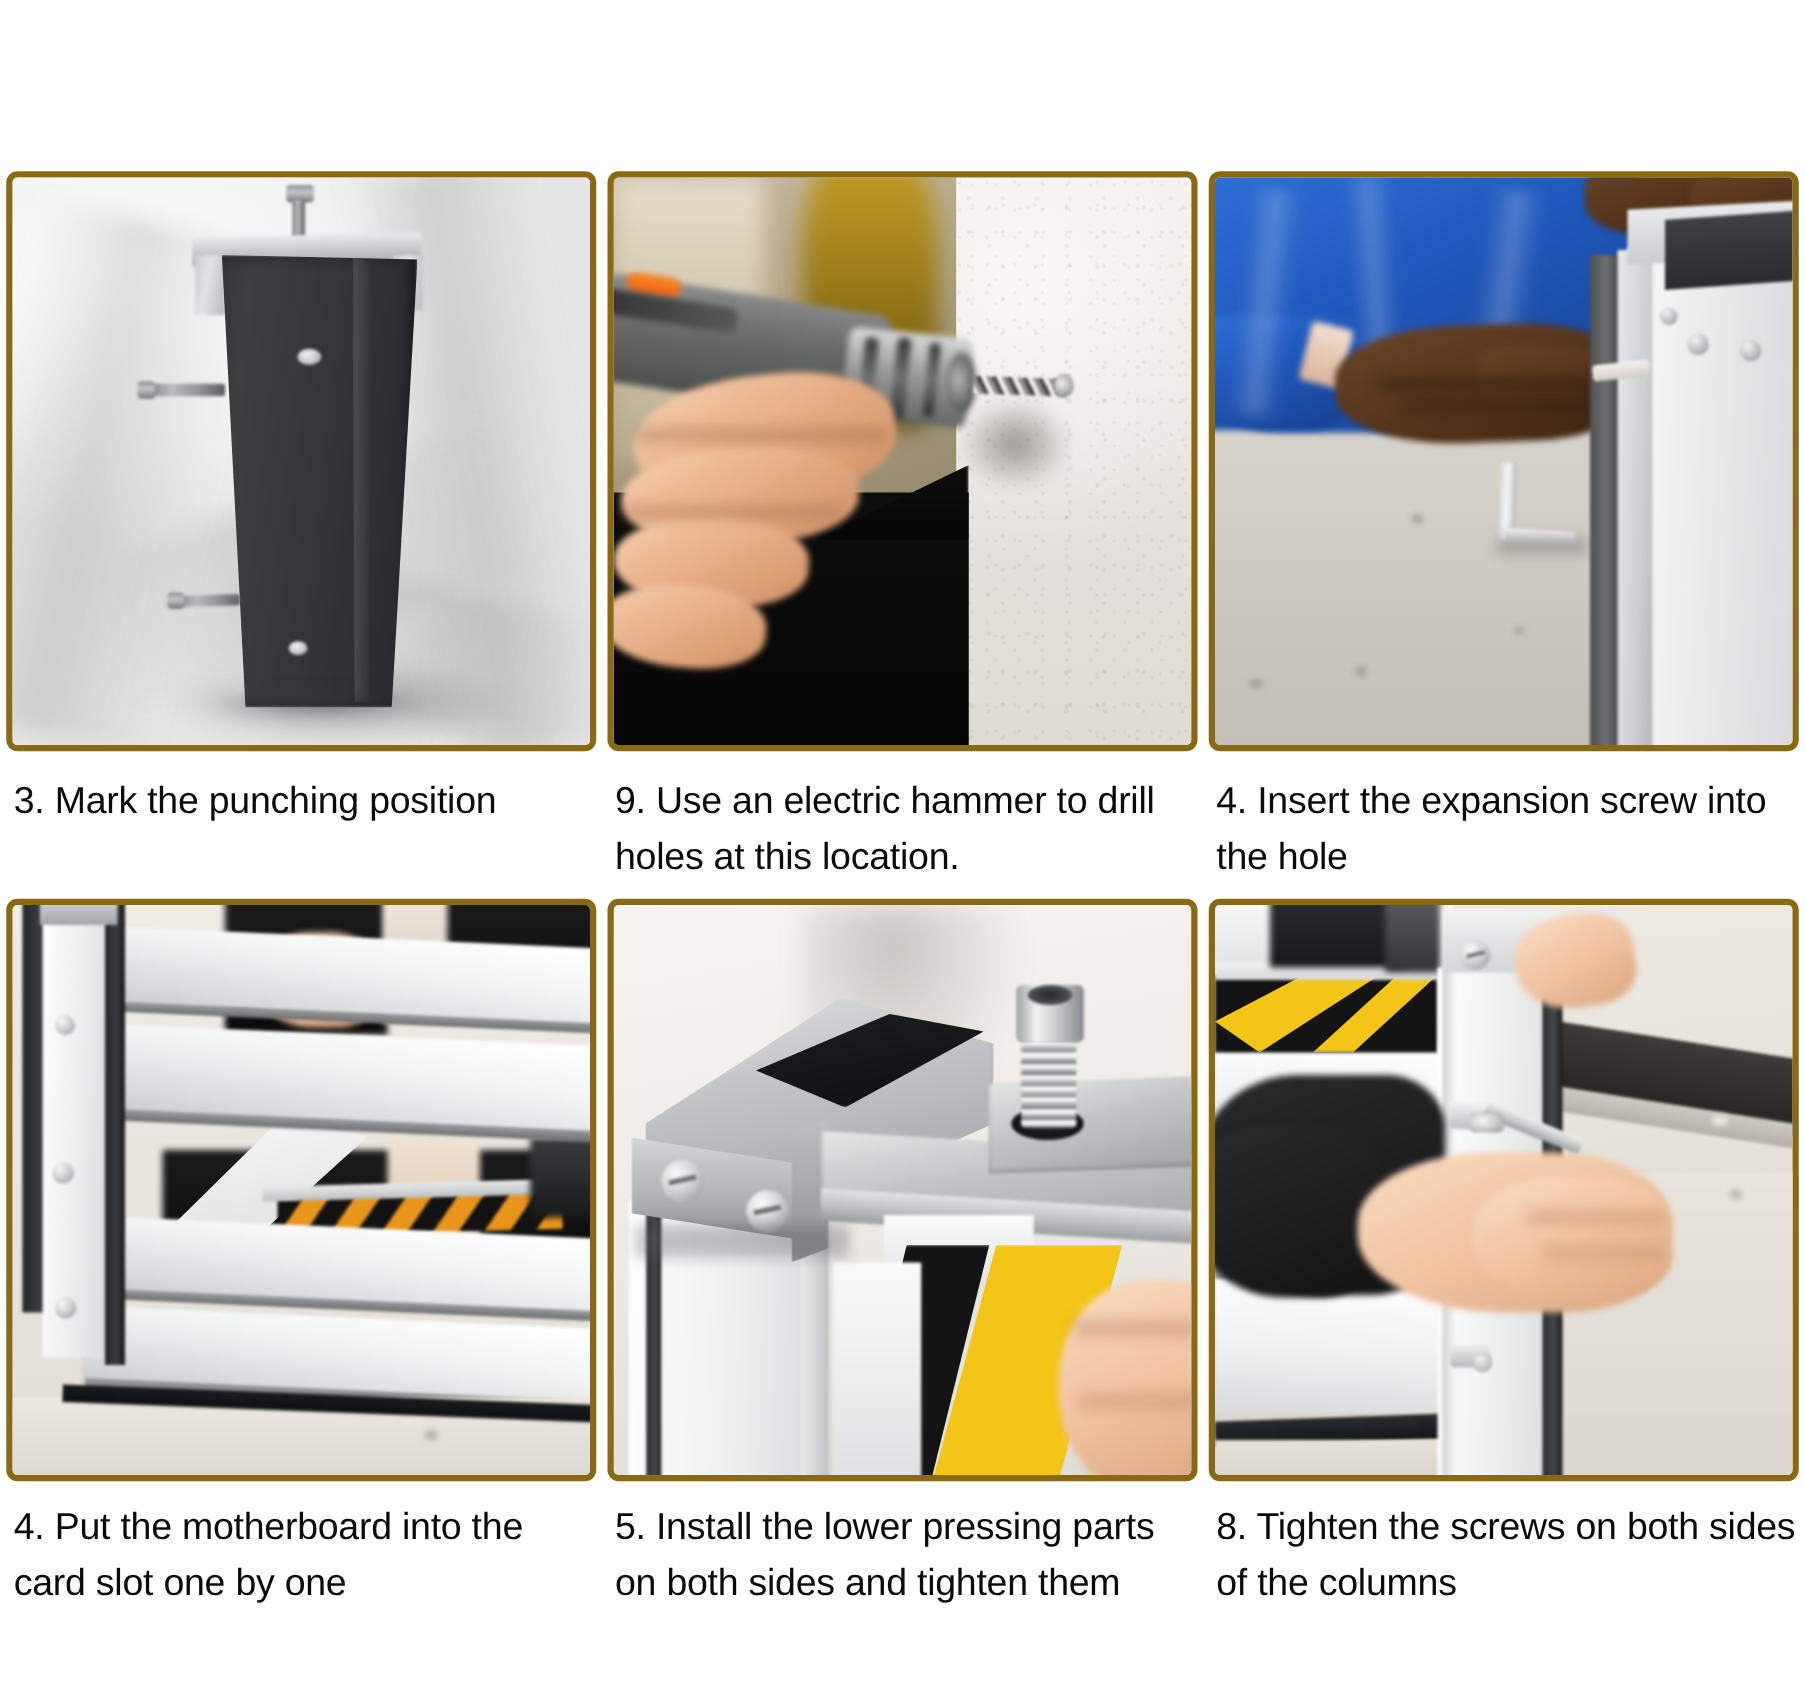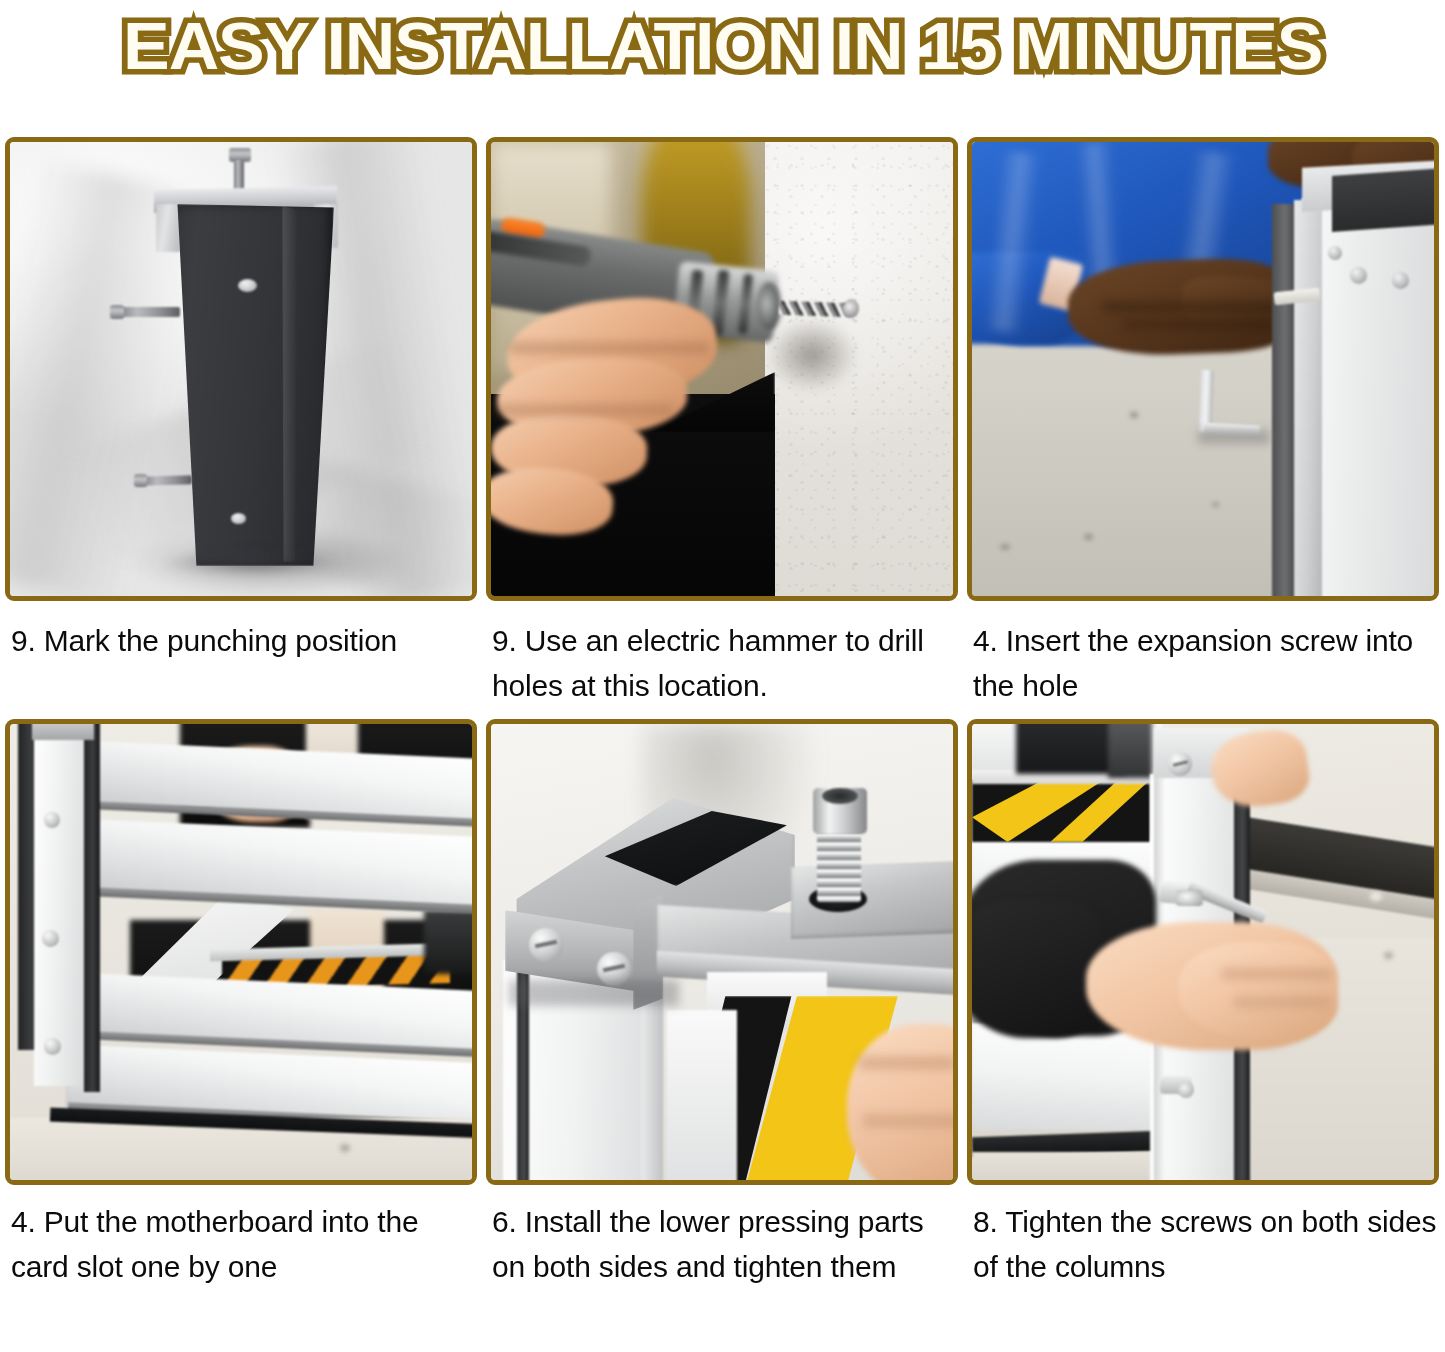--- a/index.html
+++ b/index.html
@@ -373,23 +373,20 @@
   }
   .p6-groove {
     background: linear-gradient(180deg, #b8b9ba 0%, #8d8f90 100%);
   }
 </style>
 </head>
 <body>
 
 <div class="page">
 
-  <div class="title-banner">
-    <div class="title-text">EASY INSTALLATION IN 15 MINUTES</div>
-  </div>
 
   <div class="grid">
 
     <div class="cell row1">
       <div class="photo-frame">
         <div class="photo">
           <div class="lay p1-bg" style="inset:0"></div>
           <div class="lay p1-fold blur7" style="left:-20px;top:30px;width:180px;height:420px;transform:rotate(12deg)"></div>
           <div class="lay p1-fold blur7" style="left:300px;top:-10px;width:150px;height:470px;transform:rotate(-9deg)"></div>
           <div class="lay p1-fold blur7" style="left:60px;top:250px;width:360px;height:120px;transform:rotate(-20deg)"></div>
@@ -414,21 +411,21 @@
           <div class="lay p1-hole blur1" style="left:221px;top:371px;width:15px;height:11px"></div>
 
           <div class="lay p1-bolt blur1" style="left:104px;top:165px;width:66px;height:10px"></div>
           <div class="lay p1-nut blur1" style="left:100px;top:163px;width:14px;height:14px"></div>
           <div class="lay p1-bolt blur1" style="left:128px;top:334px;width:54px;height:9px;transform:rotate(-1.5deg)"></div>
           <div class="lay p1-nut blur1" style="left:124px;top:332px;width:13px;height:13px"></div>
 
           <div class="lay blur4" style="left:150px;top:408px;width:180px;height:26px;background:radial-gradient(ellipse at 50% 50%, rgba(60,60,65,.5) 0%, rgba(60,60,65,0) 70%)"></div>
         </div>
       </div>
-      <div class="caption">9. Mark the punching position</div>
+      <div class="caption">3. Mark the punching position</div>
     </div>
 
     <div class="cell row1">
       <div class="photo-frame">
         <div class="photo">
           <div class="lay p2-wallL" style="left:0;top:0;width:278px;height:464px"></div>
           <div class="lay p2-blurobj blur7" style="left:150px;top:-30px;width:110px;height:230px"></div>
           <div class="lay blur7" style="left:0;top:0;width:120px;height:230px;background:linear-gradient(180deg,#e7dfcc 0%,#b9ad8e 100%)"></div>
           <div class="lay p2-wallR" style="left:274px;top:0;width:198px;height:464px"></div>
 
@@ -596,21 +593,21 @@
           <div class="lay p5-hazard-y blur1" style="left:186px;top:272px;width:240px;height:196px;clip-path:polygon(50% 0%,92% 0%,70% 100%,28% 100%)"></div>
           <div class="lay blur1" style="left:176px;top:286px;width:70px;height:182px;background:linear-gradient(180deg,#fafafa,#dfe0e1)"></div>
 
           <div class="lay p5-hand blur2" style="left:356px;top:300px;width:150px;height:174px"></div>
           <div class="lay blur4" style="left:368px;top:332px;width:96px;height:14px;background:rgba(190,140,105,.45)"></div>
           <div class="lay blur4" style="left:372px;top:390px;width:96px;height:14px;background:rgba(190,140,105,.4)"></div>
 
           <div class="lay blur4" style="left:18px;top:256px;width:170px;height:26px;background:rgba(90,90,95,.35)"></div>
         </div>
       </div>
-      <div class="caption">6. Install the lower pressing parts on both sides and tighten them</div>
+      <div class="caption">5. Install the lower pressing parts on both sides and tighten them</div>
     </div>
 
     <div class="cell row2">
       <div class="photo-frame">
         <div class="photo">
           <div class="lay p6-wall" style="inset:0"></div>
 
           <div class="lay p6-floor blur1" style="left:264px;top:214px;width:208px;height:250px"></div>
           <div class="lay p6-skirt blur1" style="left:266px;top:108px;width:206px;height:62px;transform:skewY(9deg)"></div>
           <div class="lay blur1" style="left:266px;top:160px;width:206px;height:20px;background:linear-gradient(180deg,#cfcbc2,#b4b0a7);transform:skewY(9deg)"></div>

